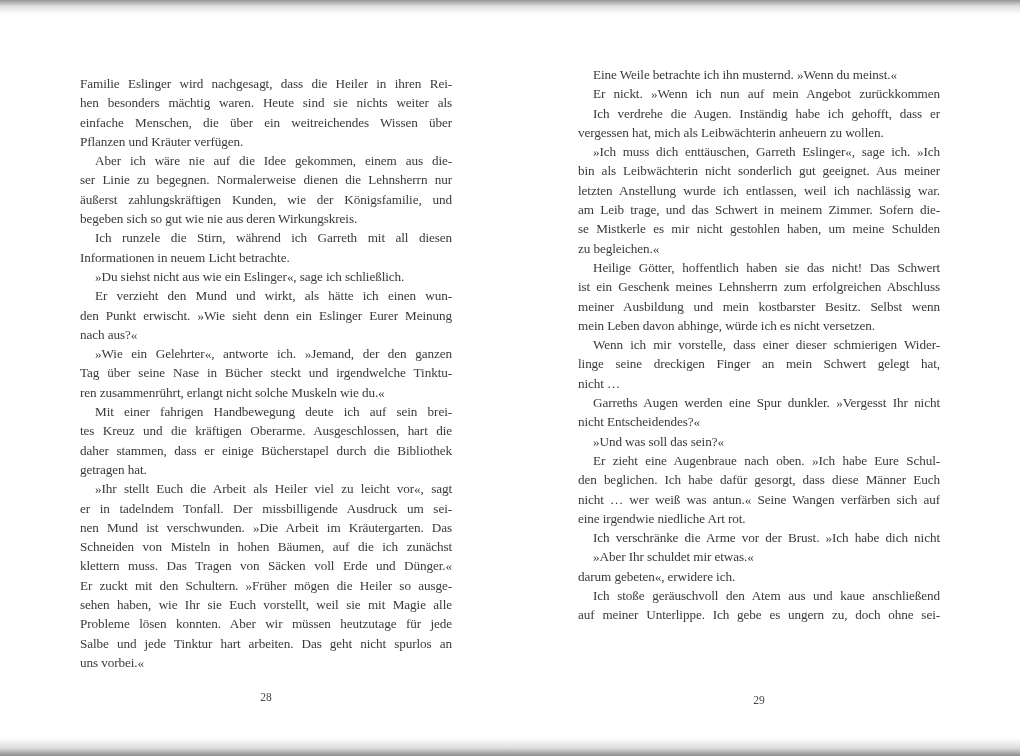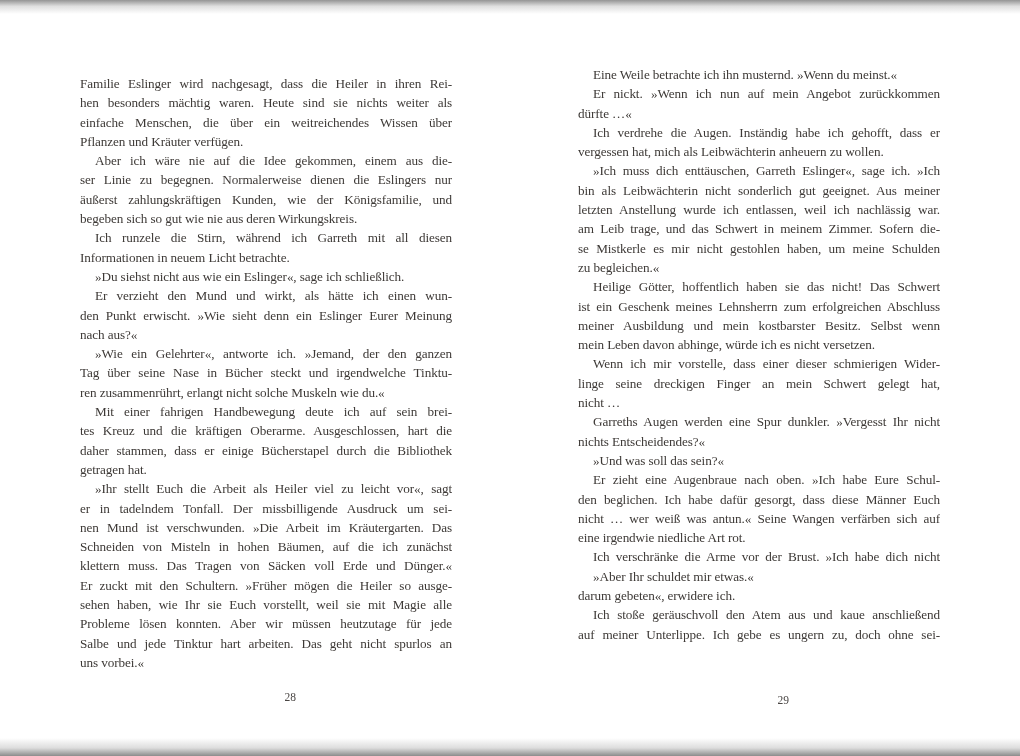--- a/index.html
+++ b/index.html
@@ -31,39 +31,39 @@
   .page-text.left  { top: 74px; left: 80px;  width: 372px; }
   .page-text.right { top: 65px; left: 578px; width: 362px; }
   .line { height: 19.3px; overflow: hidden; white-space: normal; }
   .line.j { text-align: justify; text-align-last: justify; }
   .line.i { text-indent: 15px; }
   .pagenum {
     position: absolute;
     color: #4a4644;
     font-size: 11.5px;
     width: 60px;
-    text-align: right;
+    text-align: center;
   }
   .pagenum.left  { top: 691px; left: 236px; }
   .pagenum.right { top: 694px; left: 729px; }
 </style>
 </head>
 <body>
 
 <div class="screen">
 
   <div class="edge-shadow-top"></div>
 
   <div class="page-text left">
       <div class="line j">Familie Eslinger wird nachgesagt, dass die Heiler in ihren Rei-</div>
       <div class="line j">hen besonders mächtig waren. Heute sind sie nichts weiter als</div>
       <div class="line j">einfache Menschen, die über ein weitreichendes Wissen über</div>
       <div class="line">Pflanzen und Kräuter verfügen.</div>
       <div class="line j i">Aber ich wäre nie auf die Idee gekommen, einem aus die-</div>
-      <div class="line j">ser Linie zu begegnen. Normalerweise dienen die Eslingers nur</div>
+      <div class="line j">ser Linie zu begegnen. Normalerweise dienen die Lehnsherrn nur</div>
       <div class="line j">äußerst zahlungskräftigen Kunden, wie der Königsfamilie, und</div>
       <div class="line">begeben sich so gut wie nie aus deren Wirkungskreis.</div>
       <div class="line j i">Ich runzele die Stirn, während ich Garreth mit all diesen</div>
       <div class="line">Informationen in neuem Licht betrachte.</div>
       <div class="line i">»Du siehst nicht aus wie ein Eslinger«, sage ich schließlich.</div>
       <div class="line j i">Er verzieht den Mund und wirkt, als hätte ich einen wun-</div>
       <div class="line j">den Punkt erwischt. »Wie sieht denn ein Eslinger Eurer Meinung</div>
       <div class="line">nach aus?«</div>
       <div class="line j i">»Wie ein Gelehrter«, antworte ich. »Jemand, der den ganzen</div>
       <div class="line j">Tag über seine Nase in Bücher steckt und irgendwelche Tinktu-</div>
@@ -80,38 +80,37 @@
       <div class="line j">Er zuckt mit den Schultern. »Früher mögen die Heiler so ausge-</div>
       <div class="line j">sehen haben, wie Ihr sie Euch vorstellt, weil sie mit Magie alle</div>
       <div class="line j">Probleme lösen konnten. Aber wir müssen heutzutage für jede</div>
       <div class="line j">Salbe und jede Tinktur hart arbeiten. Das geht nicht spurlos an</div>
       <div class="line">uns vorbei.«</div>
     </div>
 
   <div class="page-text right">
       <div class="line i">Eine Weile betrachte ich ihn musternd. »Wenn du meinst.«</div>
       <div class="line j i">Er nickt. »Wenn ich nun auf mein Angebot zurückkommen</div>
-      <div class="line">dürfte …«</div>
       <div class="line j i">Ich verdrehe die Augen. Inständig habe ich gehofft, dass er</div>
       <div class="line">vergessen hat, mich als Leibwächterin anheuern zu wollen.</div>
       <div class="line j i">»Ich muss dich enttäuschen, Garreth Eslinger«, sage ich. »Ich</div>
       <div class="line j">bin als Leibwächterin nicht sonderlich gut geeignet. Aus meiner</div>
       <div class="line j">letzten Anstellung wurde ich entlassen, weil ich nachlässig war.</div>
       <div class="line j">am Leib trage, und das Schwert in meinem Zimmer. Sofern die-</div>
       <div class="line j">se Mistkerle es mir nicht gestohlen haben, um meine Schulden</div>
       <div class="line">zu begleichen.«</div>
       <div class="line j i">Heilige Götter, hoffentlich haben sie das nicht! Das Schwert</div>
       <div class="line j">ist ein Geschenk meines Lehnsherrn zum erfolgreichen Abschluss</div>
       <div class="line j">meiner Ausbildung und mein kostbarster Besitz. Selbst wenn</div>
       <div class="line">mein Leben davon abhinge, würde ich es nicht versetzen.</div>
       <div class="line j i">Wenn ich mir vorstelle, dass einer dieser schmierigen Wider-</div>
       <div class="line j">linge seine dreckigen Finger an mein Schwert gelegt hat,</div>
       <div class="line">nicht …</div>
       <div class="line j i">Garreths Augen werden eine Spur dunkler. »Vergesst Ihr nicht</div>
-      <div class="line">nichts Entscheidendes?«</div>
+      <div class="line">nicht Entscheidendes?«</div>
       <div class="line i">»Und was soll das sein?«</div>
       <div class="line j i">Er zieht eine Augenbraue nach oben. »Ich habe Eure Schul-</div>
       <div class="line j">den beglichen. Ich habe dafür gesorgt, dass diese Männer Euch</div>
       <div class="line j">nicht … wer weiß was antun.« Seine Wangen verfärben sich auf</div>
       <div class="line">eine irgendwie niedliche Art rot.</div>
       <div class="line j i">Ich verschränke die Arme vor der Brust. »Ich habe dich nicht</div>
       <div class="line i">»Aber Ihr schuldet mir etwas.«</div>
       <div class="line">darum gebeten«, erwidere ich.</div>
       <div class="line j i">Ich stoße geräuschvoll den Atem aus und kaue anschließend</div>
       <div class="line j">auf meiner Unterlippe. Ich gebe es ungern zu, doch ohne sei-</div>

